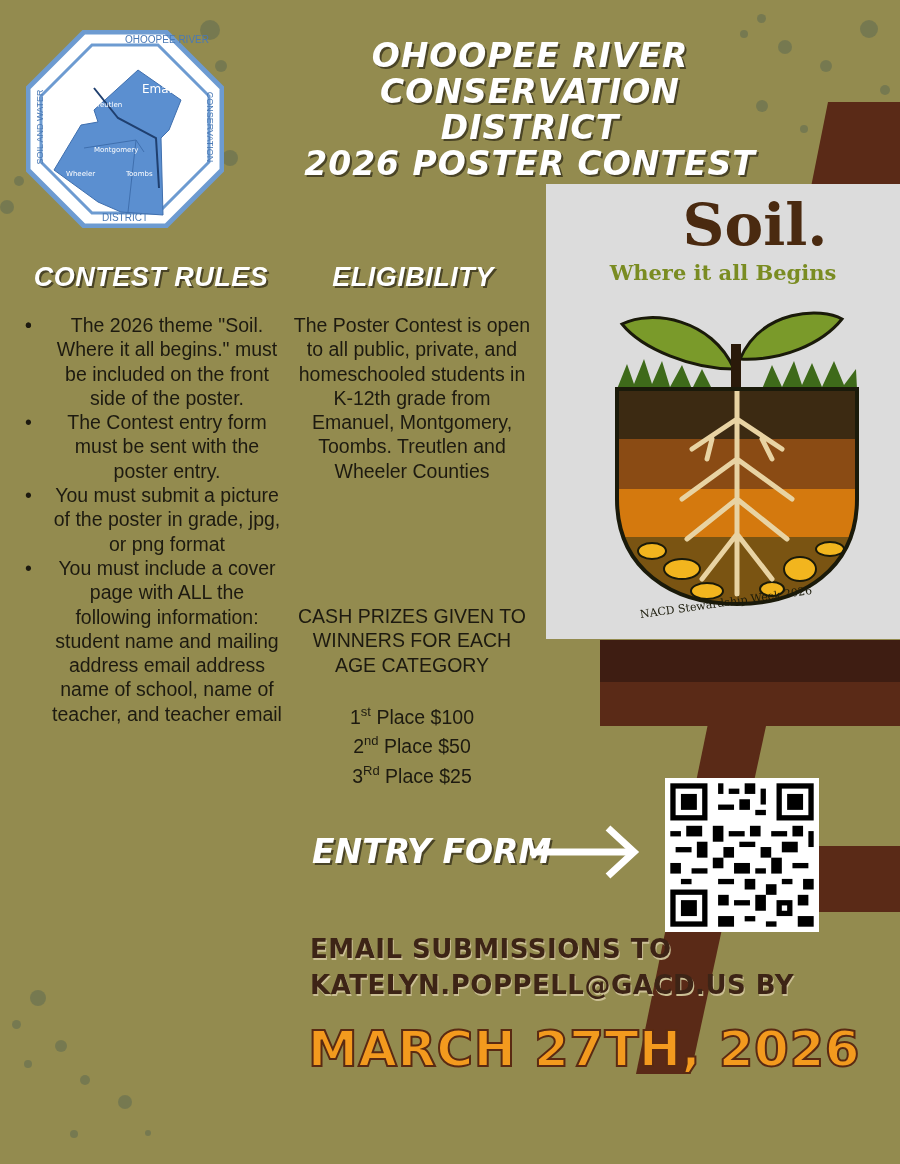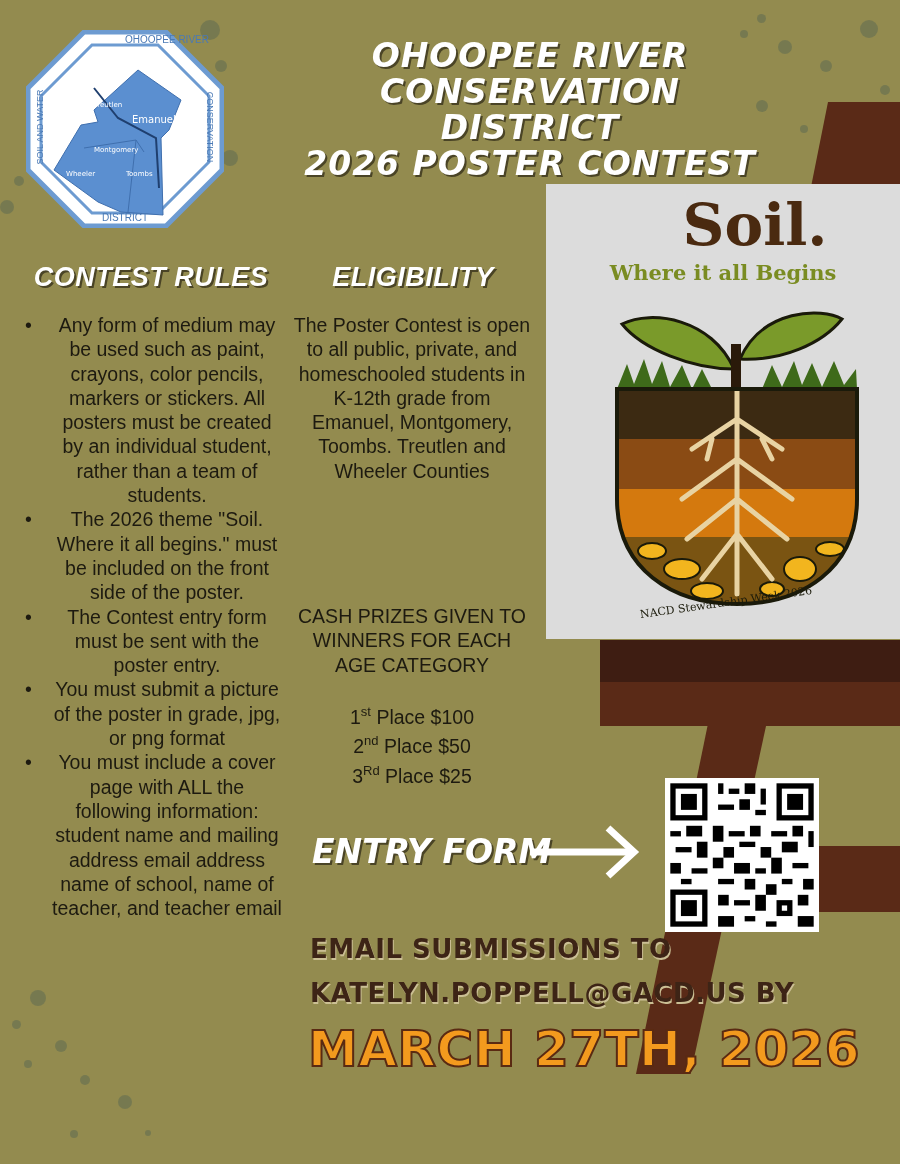--- a/index.html
+++ b/index.html
@@ -110,36 +110,36 @@
     <polygon points="58,2 140,2 196,58 196,140 140,196 58,196 2,140 2,58" fill="#ffffff" stroke="#6d9bd1" stroke-width="5"></polygon>
     <polygon points="66,15 132,15 183,66 183,132 132,183 66,183 15,132 15,66" fill="#ffffff" stroke="#6d9bd1" stroke-width="3"></polygon>
     <path d="M68,80 L112,40 L155,70 L143,100 L135,108 L137,185 L95,182 L72,172 L28,140 L55,95 L72,92 Z" fill="#5b8fd0" stroke="#3f6fae" stroke-width="1"></path>
     <path d="M68,58 L92,88 L130,108 L133,158" stroke="#1f3f6f" stroke-width="2" fill="none"></path>
     <path d="M58,118 L110,110 L102,182 M110,110 L118,122" stroke="#3f6fae" stroke-width="1" fill="none"></path>
   </svg>
   <span class="abs" style="left:56px;top:4px;width:86px;text-align:center;color:#4a79b5;font-size:10px;font-family:'Liberation Sans',sans-serif;margin-left:42px;">OHOOPEE RIVER</span>
   <span class="abs" style="left:56px;top:182px;width:86px;text-align:center;color:#4a79b5;font-size:10px;font-family:'Liberation Sans',sans-serif;">DISTRICT</span>
   <span class="abs" style="left:-36px;top:92px;width:100px;text-align:center;color:#4a79b5;font-size:9px;transform:rotate(-90deg);font-family:'Liberation Sans',sans-serif;">SOIL AND WATER</span>
   <span class="abs" style="left:134px;top:92px;width:100px;text-align:center;color:#4a79b5;font-size:9px;transform:rotate(90deg);font-family:'Liberation Sans',sans-serif;">CONSERVATION</span>
-  <span class="abs" style="left:106px;top:52px;color:#fff;font-size:10px;margin-top:32px;">Emanuel</span>
+  <span class="abs" style="left:116px;top:52px;color:#fff;font-size:12px;">Emanuel</span>
   <span class="abs" style="left:68px;top:71px;color:#fff;font-size:7px;">Treutlen</span>
   <span class="abs" style="left:68px;top:116px;color:#fff;font-size:7px;">Montgomery</span>
   <span class="abs" style="left:40px;top:140px;color:#fff;font-size:7px;">Wheeler</span>
   <span class="abs" style="left:100px;top:140px;color:#fff;font-size:7px;">Toombs</span>
 </div>
 
 <div class="abs title">
   <div>OHOOPEE RIVER CONSERVATION</div>
   <div>DISTRICT</div>
   <div>2026 POSTER CONTEST</div>
 </div>
 
 <div class="heading" style="left:20px;top:262px;width:262px;">CONTEST RULES</div>
 <ul class="rules">
-  <li><span class="bullet">•</span><span>Any form of medium may be used such as paint, crayons, color pencils, markers or stickers. All posters must be created by an individual student, rather than a team of students.</span></li>
+  <li><span class="bullet">•</span></li>
   <li><span class="bullet">•</span><span>The 2026 theme "Soil. Where it all begins." must be included on the front side of the poster.</span></li>
   <li><span class="bullet">•</span><span>The Contest entry form must be sent with the poster entry.</span></li>
   <li><span class="bullet">•</span><span>You must submit a picture of the poster in grade, jpg, or png format</span></li>
   <li><span class="bullet">•</span><span>You must include a cover page with ALL the following information: student name and mailing address email address name of school, name of teacher, and teacher email</span></li>
 </ul>
 
 <div class="heading" style="left:296px;top:262px;width:234px;">ELIGIBILITY</div>
 <div class="body-text" style="left:292px;top:313px;width:240px;">The Poster Contest is open to all public, private, and homeschooled students in K-12th grade from Emanuel, Montgomery, Toombs. Treutlen and Wheeler Counties</div>
 
 <div class="body-text" style="left:292px;top:604px;width:240px;">CASH PRIZES GIVEN TO WINNERS FOR EACH AGE CATEGORY</div>
@@ -244,14 +244,14 @@
       <rect x="25" y="22" width="2" height="2"></rect>
         <rect x="10" y="26" width="3" height="2"></rect>
         <rect x="15" y="26" width="2" height="1"></rect>
         <rect x="19" y="27" width="2" height="1"></rect>
         <rect x="25" y="26" width="3" height="2"></rect>
     </g>
   </svg>
 </div>
 
 <div class="email-line" style="top:934px;">EMAIL SUBMISSIONS TO</div>
-<div class="email-line" style="top:970px;margin-top:8px;">KATELYN.POPPELL@GACD.US BY</div>
+<div class="email-line" style="top:970px;">KATELYN.POPPELL@GACD.US BY</div>
 <div class="deadline">MARCH 27TH, 2026</div>
 
 </body></html>

